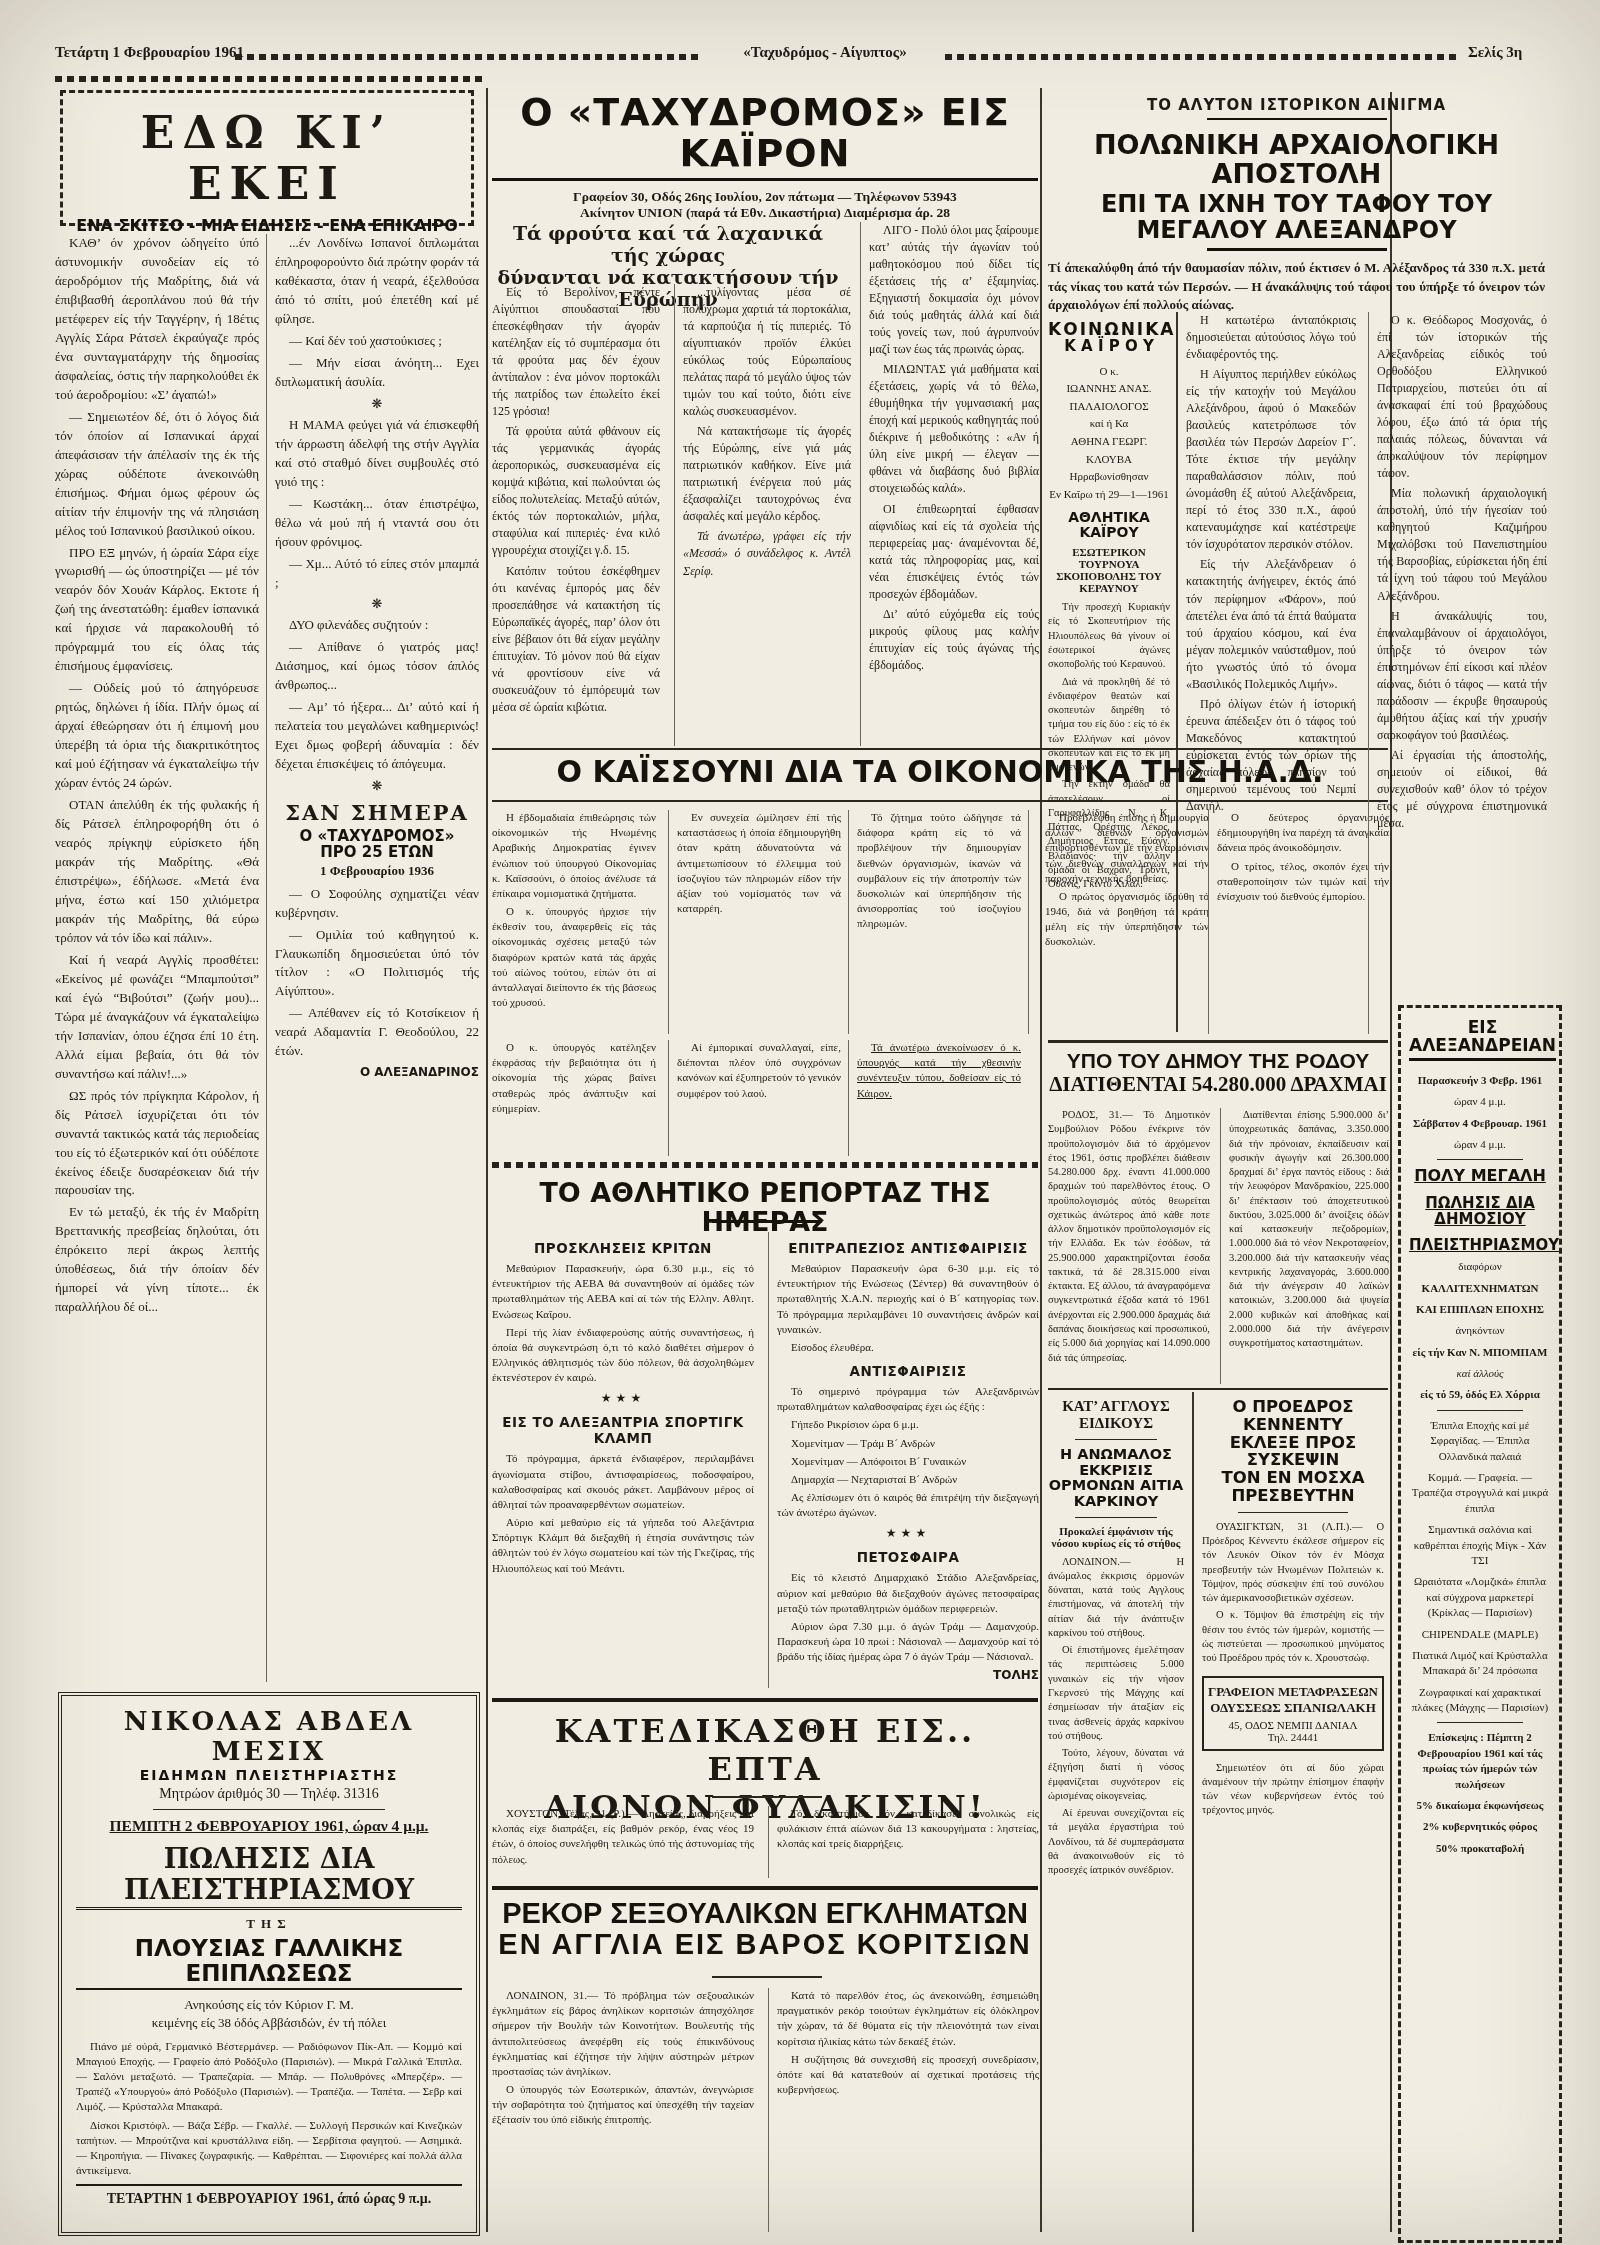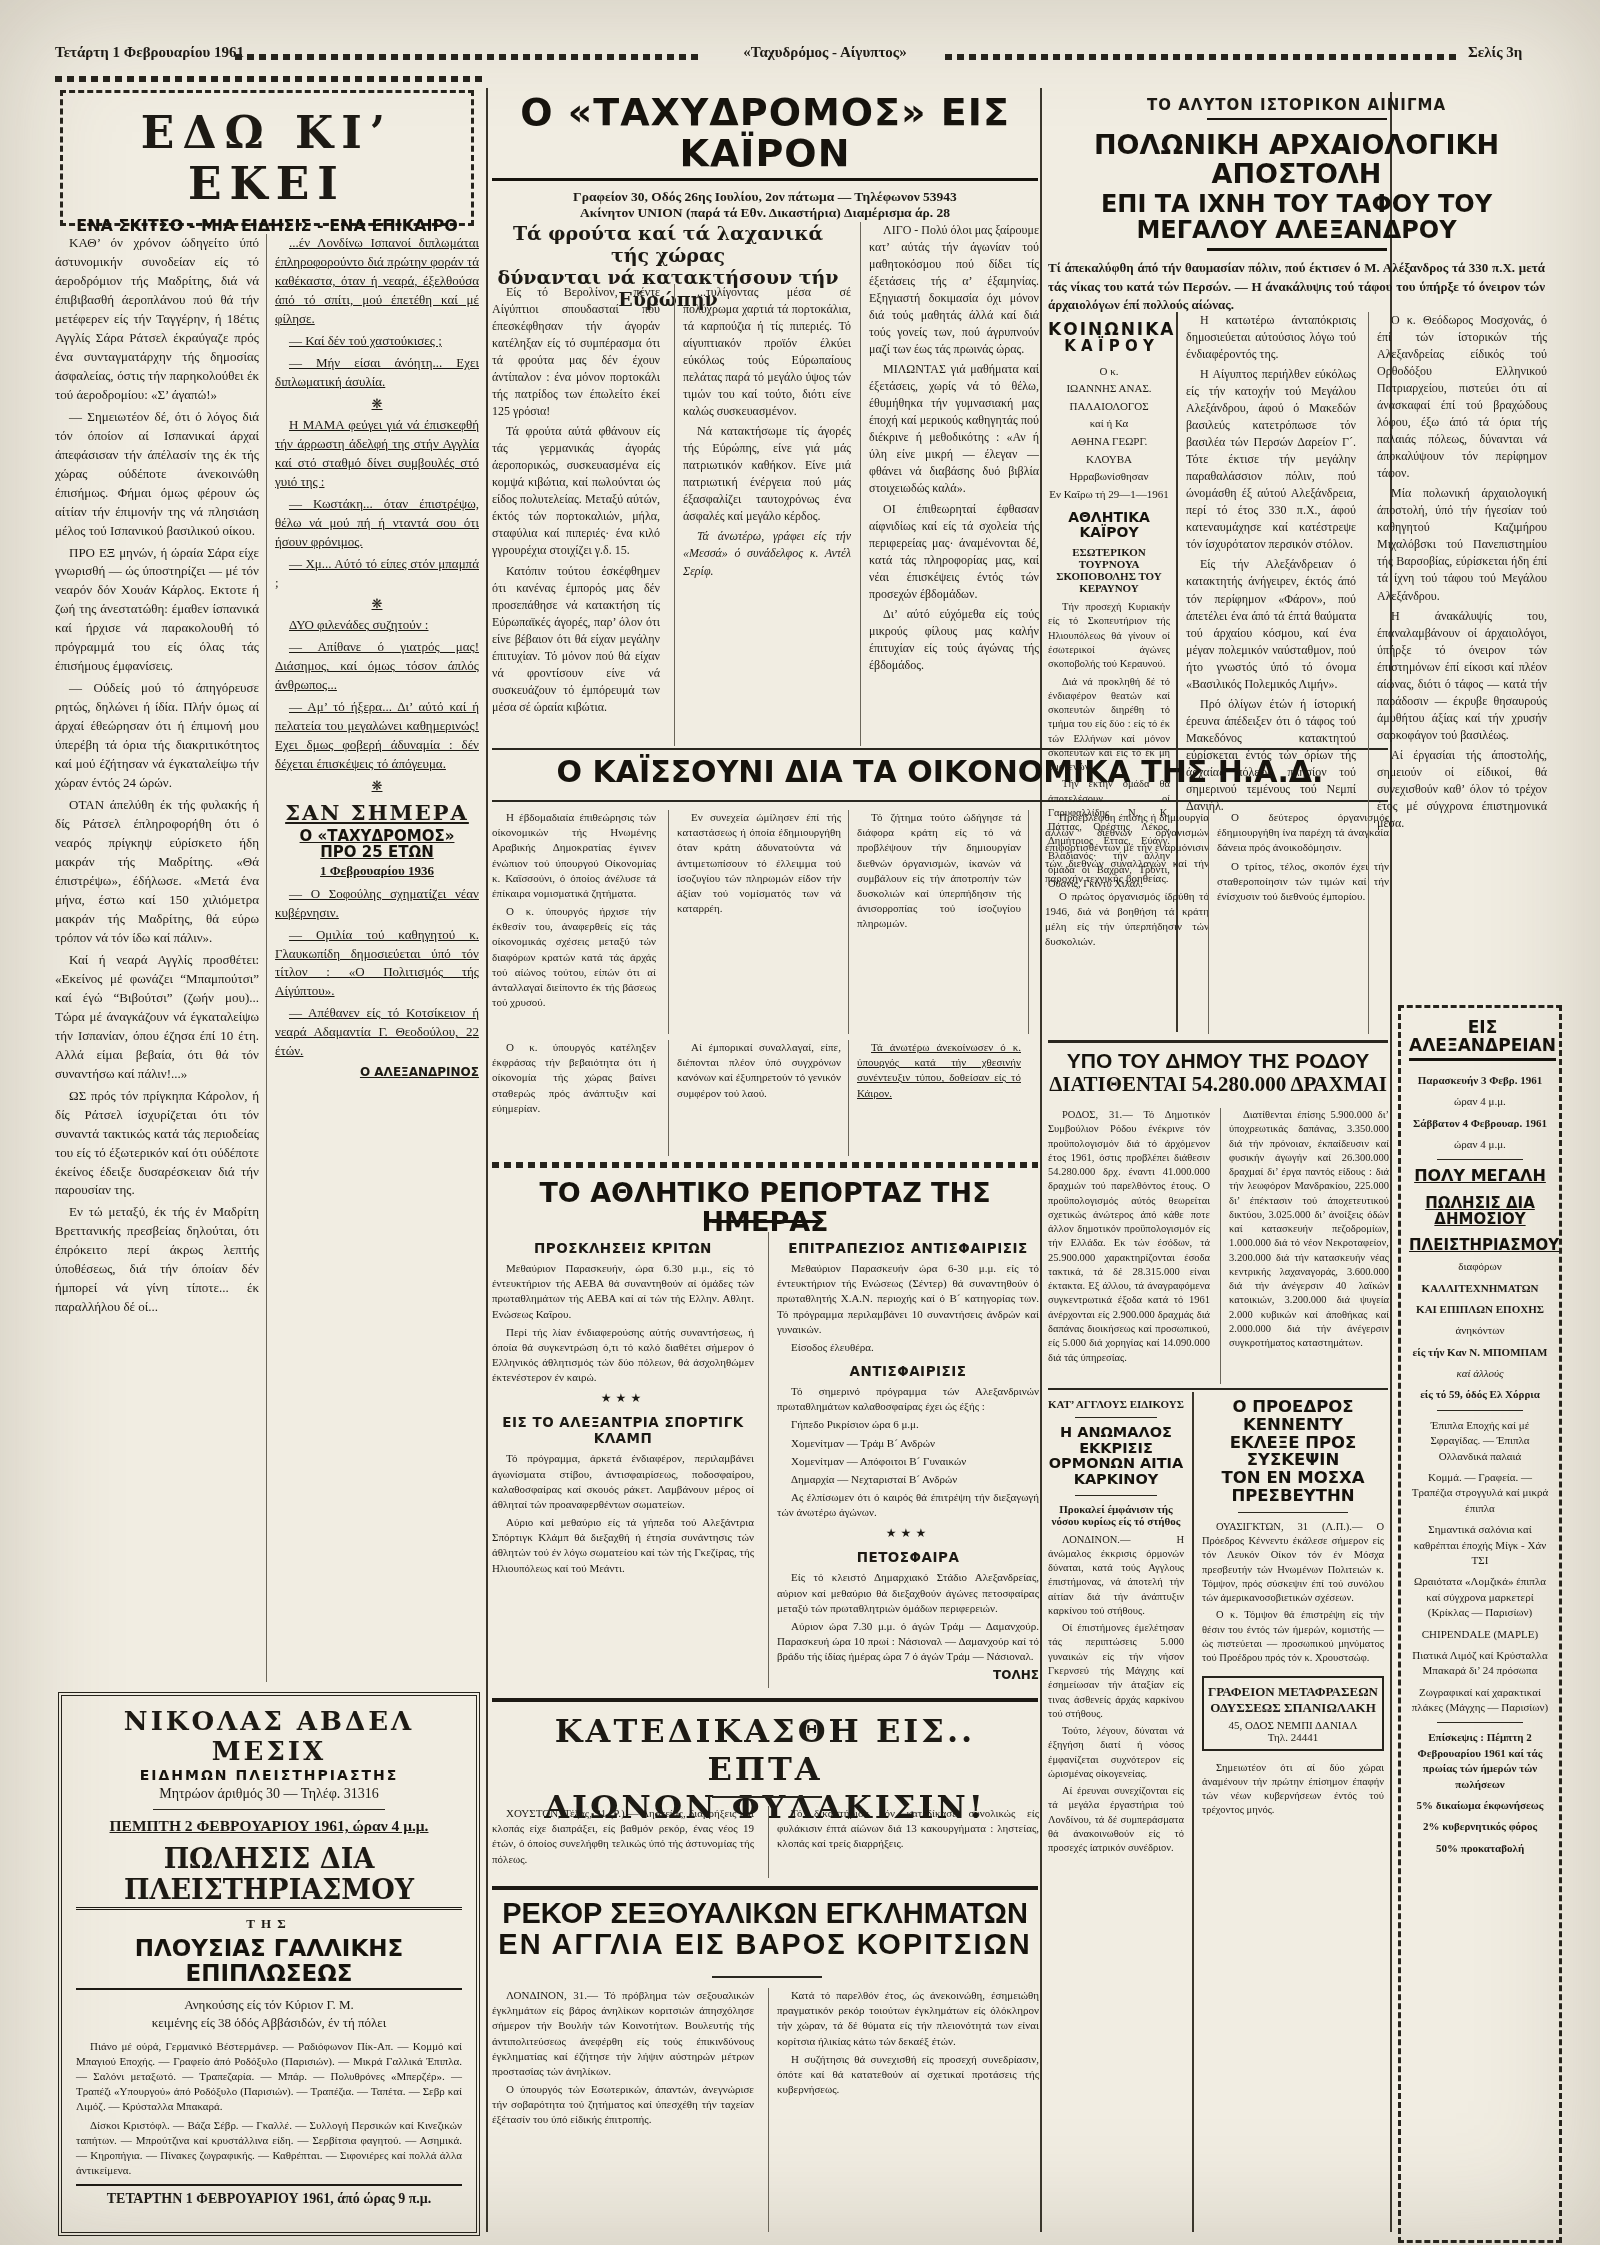--- a/index.html
+++ b/index.html
@@ -69,21 +69,21 @@
       <p class="bt bt13">— Σημειωτέον δέ, ότι ό λόγος διά τόν όποίον αί Ισπανικαί άρχαί άπεφάσισαν τήν άπέλασίν της έκ τής χώρας ούδέποτε άνεκοινώθη έπισήμως. Φήμαι όμως φέρουν ώς αίτίαν τήν έπιμονήν της νά πλησιάση μέλος τού Ισπανικού βασιλικού οίκου.</p>
       <p class="bt bt13">ΠΡΟ ΕΞ μηνών, ή ώραία Σάρα είχε γνωρισθή — ώς ύποστηρίζει — μέ τόν νεαρόν δόν Χουάν Κάρλος. Εκτοτε ή ζωή της άνεστατώθη: έμαθεν ίσπανικά καί ήρχισε νά παρακολουθή τό πρόγραμμά του είς όλας τάς έπισήμους έμφανίσεις.</p>
       <p class="bt bt13">— Ούδείς μού τό άπηγόρευσε ρητώς, δηλώνει ή ίδία. Πλήν όμως αί άρχαί έθεώρησαν ότι ή έπιμονή μου ύπερέβη τά όρια τής διακριτικότητος καί μού έζήτησαν νά έγκαταλείψω τήν χώραν έντός 24 ώρών.</p>
       <p class="bt bt13">ΟΤΑΝ άπελύθη έκ τής φυλακής ή δίς Ράτσελ έπληροφορήθη ότι ό νεαρός πρίγκηψ εύρίσκετο ήδη μακράν τής Μαδρίτης. «Θά έπιστρέψω», έδήλωσε. «Μετά ένα μήνα, έστω καί 150 χιλιόμετρα μακράν τής Μαδρίτης, θά εύρω τρόπον νά τόν ίδω καί πάλιν».</p>
       <p class="bt bt13">Καί ή νεαρά Αγγλίς προσθέτει: «Εκείνος μέ φωνάζει “Μπαμπούτσι” καί έγώ “Βιβούτσι” (ζωήν μου)... Τώρα μέ άναγκάζουν νά έγκαταλείψω τήν Ισπανίαν, όπου έζησα έπί 10 έτη. Αλλά είμαι βεβαία, ότι θά τόν συναντήσω καί πάλιν!...»</p>
       <p class="bt bt13">ΩΣ πρός τόν πρίγκηπα Κάρολον, ή δίς Ράτσελ ίσχυρίζεται ότι τόν συναντά τακτικώς κατά τάς περιοδείας του είς τό έξωτερικόν καί ότι ούδέποτε έκείνος έδειξε δυσαρέσκειαν διά τήν παρουσίαν της.</p>
       <p class="bt bt13">Εν τώ μεταξύ, έκ τής έν Μαδρίτη Βρεττανικής πρεσβείας δηλούται, ότι έπρόκειτο περί άκρως λεπτής ύποθέσεως, διά τήν όποίαν δέν ήμπορεί νά γίνη τίποτε... έκ παραλλήλου δέ οί...</p>
     </div>
   <div class="abs vrule" style="left:266px;top:234px;height:1448px;width:1px;background:#6b665a;"></div>
 
-  <div class="abs col" style="left:275px;top:234px;width:204px;height:1448px;text-decoration:underline;">
+  <div class="abs col" style="left:275px;top:234px;width:204px;height:1448px;">
     <div>
         <p class="bt bt13">...έν Λονδίνω Ισπανοί διπλωμάται έπληροφορούντο διά πρώτην φοράν τά καθέκαστα, όταν ή νεαρά, έξελθούσα άπό τό σπίτι, μού έπετέθη καί μέ φίλησε.</p>
         <p class="bt bt13">— Καί δέν τού χαστούκισες ;</p>
         <p class="bt bt13">—  Μήν είσαι άνόητη... Εχει διπλωματική άσυλία.</p>
       </div>
     <div class="rosette">❋</div>
     <div>
         <p class="bt bt13">Η ΜΑΜΑ φεύγει γιά νά έπισκεφθή τήν άρρωστη άδελφή της στήν Αγγλία καί στό σταθμό δίνει συμβουλές στό γυιό της :</p>
         <p class="bt bt13">— Κωστάκη... όταν έπιστρέψω, θέλω νά μού πή ή νταντά σου ότι ήσουν φρόνιμος.</p>
         <p class="bt bt13">— Χμ... Αύτό τό είπες στόν μπαμπά ;</p>
@@ -326,21 +326,21 @@
     <div style="margin-top:6px;">
 
     <p class="bt bt10">Τήν προσεχή Κυριακήν είς τό Σκοπευτήριον τής Ηλιουπόλεως θά γίνουν οί έσωτερικοί άγώνες σκοποβολής τού Κεραυνού.</p>
         <p class="bt bt10">Διά νά προκληθή δέ τό ένδιαφέρον θεατών καί σκοπευτών διηρέθη τό τμήμα του είς δύο : είς τό έκ τών Ελλήνων καί μόνον σκοπευτών καί είς τό έκ μή όμογενών.</p>
         <p class="bt bt10">Τήν έκτην όμάδα θά άποτελέσουν οί Γαρυφαλλίδης Ν., Κ. Πάττας, Ορέστης Λέκος, Δημήτριος Εττας, Εύάγγ. Βλαδιανός· τήν άλλην όμάδα οί Βαχράν, Τρόντι, Ούανίς, Γκίντυ Χιλάλ.</p>
       </div>
   </div>
 
   <div class="abs hrule" style="left:1048px;top:1388px;width:340px;"></div>
   <div class="abs col" style="left:1048px;top:1398px;width:136px;height:834px;">
-    <div class="center" style="font-size:11px;font-weight:700;">ΚΑΤ’ ΑΓΓΛΟΥΣ ΕΙΔΙΚΟΥΣ</div>
+    <div class="center" style="font-size:15px;font-weight:700;">ΚΑΤ’ ΑΓΓΛΟΥΣ ΕΙΔΙΚΟΥΣ</div>
     <div class="adrule"></div>
     <div class="hl" style="font-size:14.5px;">Η ΑΝΩΜΑΛΟΣ ΕΚΚΡΙΣΙΣ</div>
     <div class="hl" style="font-size:14.5px;">ΟΡΜΟΝΩΝ ΑΙΤΙΑ ΚΑΡΚΙΝΟΥ</div>
     <div class="adrule"></div>
     <div class="center" style="font-size:11px;font-weight:700;margin-bottom:6px;">Προκαλεί έμφάνισιν τής νόσου κυρίως είς τό στήθος</div>
     <div>
         <p class="bt bt10">ΛΟΝΔΙΝΟΝ.— Η άνώμαλος έκκρισις όρμονών δύναται, κατά τούς Αγγλους έπιστήμονας, νά άποτελή τήν αίτίαν διά τήν άνάπτυξιν καρκίνου τού στήθους.</p>
         <p class="bt bt10">Οί έπιστήμονες έμελέτησαν τάς περιπτώσεις 5.000 γυναικών είς τήν νήσον Γκερνσεύ τής Μάγχης καί έσημείωσαν τήν άταξίαν είς τινας άσθενείς άρχάς καρκίνου τού στήθους.</p>
         <p class="bt bt10">Τούτο, λέγουν, δύναται νά έξηγήση διατί ή νόσος έμφανίζεται συχνότερον είς ώρισμένας οίκογενείας.</p>
         <p class="bt bt10">Αί έρευναι συνεχίζονται είς τά μεγάλα έργαστήρια τού Λονδίνου, τά δέ συμπεράσματα θά άνακοινωθούν είς τό προσεχές ίατρικόν συνέδριον.</p>

